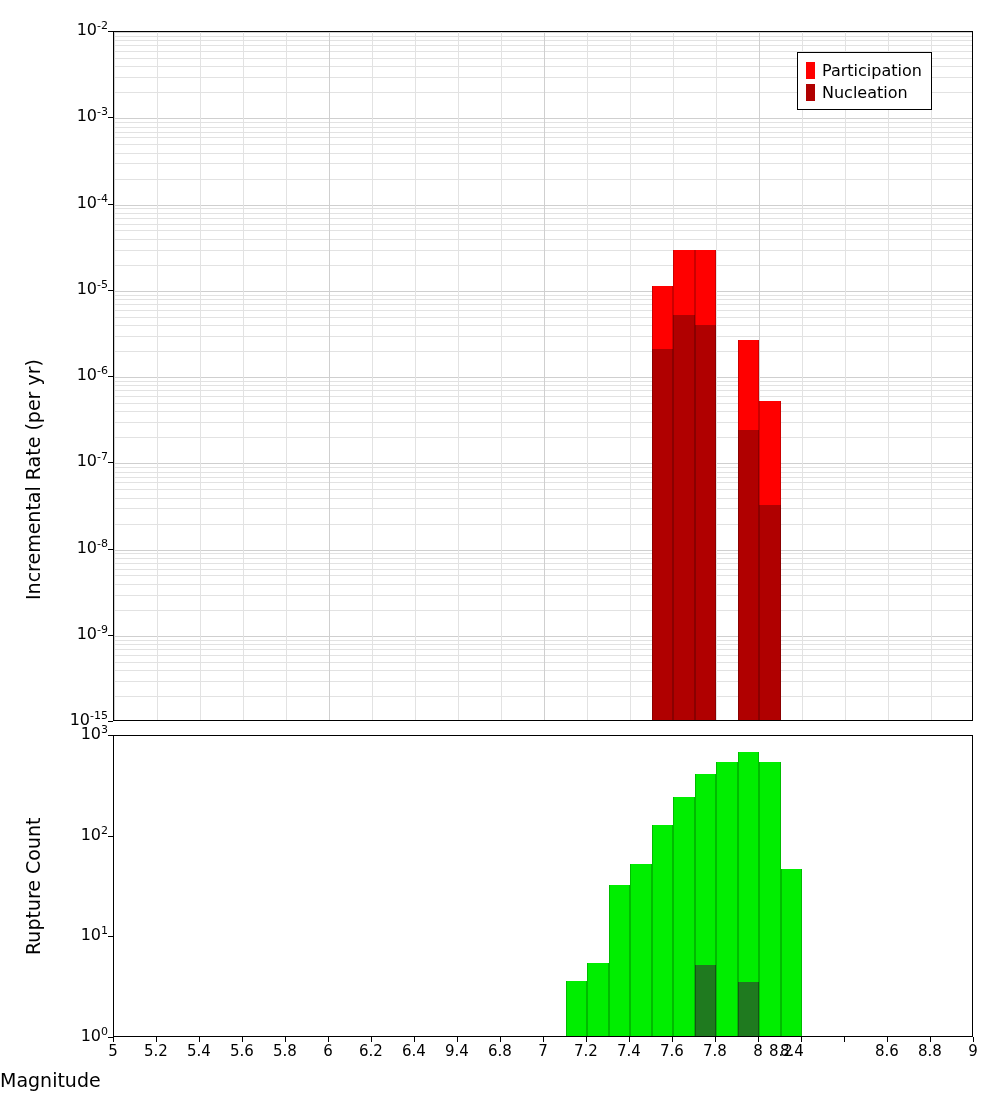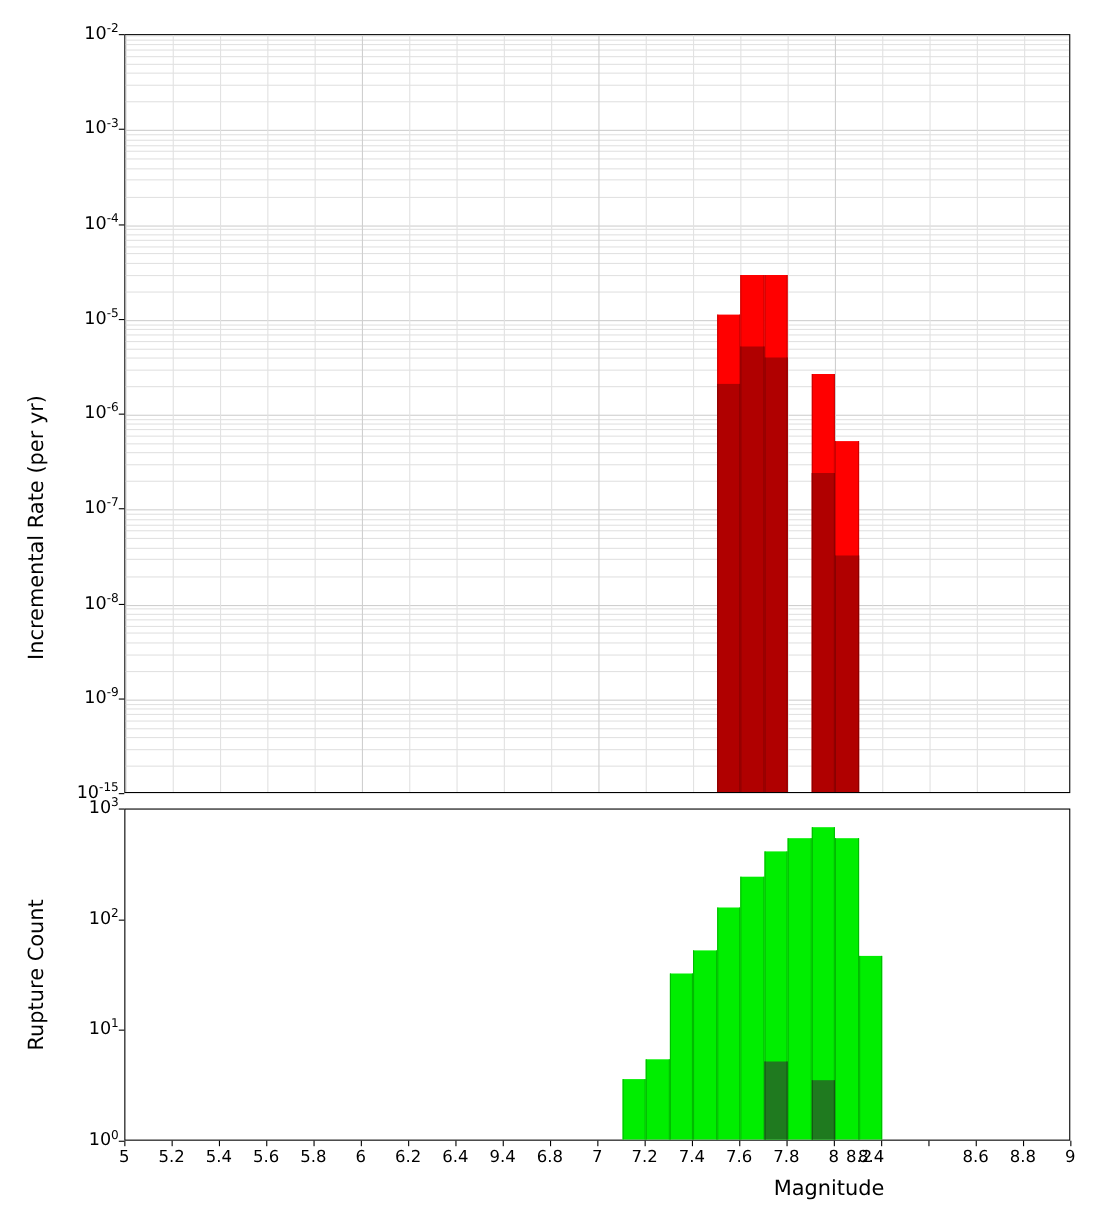--- a/index.html
+++ b/index.html
@@ -102,21 +102,21 @@
   #ylabel-bottom {
     left: 22px;
     top: 955px;
     transform: rotate(-90deg);
   }
   .xlabel {
     position: absolute;
     left: 0;
     top: 1069px;
     width: 804px;
-    text-align: right;
+    text-align: left;
     font-size: 19px;
   }
   .ytick {
     position: absolute;
     right: 0;
     width: 70px;
     text-align: right;
     font-size: 16px;
     white-space: nowrap;
   }
@@ -324,20 +324,30 @@
         <div class="ytick">10<sup>-9</sup></div>
       </div>
       <div class="tickmark-y" style="left: 108px; top: 634.75px;"></div>
       <div class="ytickwrap" style="top: 709px;">
         <div class="ytick">10<sup>-15</sup></div>
       </div>
       <div class="tickmark-y" style="left: 108px; top: 721px;"></div>
     </div>
   <div class="ylabel" id="ylabel-top">Incremental Rate (per yr)</div>
 
+  <div class="legend" id="legend-top">
+    <div class="legend-row">
+      <span class="legend-swatch" style="background:#ff0000"></span>
+      <span class="legend-text">Participation</span>
+    </div>
+    <div class="legend-row">
+      <span class="legend-swatch" style="background:#b00000"></span>
+      <span class="legend-text">Nucleation</span>
+    </div>
+  </div>
 
   <div class="plot" id="plot-bottom">
     <div class="barlayer" id="bars-bottom">
         <div class="bar avail" style="left: 387px; width: 21.5px; top: 302px; height: 0px;"></div>
         <div class="bar avail" style="left: 430px; width: 21.5px; top: 302px; height: 0px;"></div>
         <div class="bar avail" style="left: 451.5px; width: 21.5px; top: 244.801px; height: 57.199px;"></div>
         <div class="bar avail" style="left: 473px; width: 21.5px; top: 227.47px; height: 74.5298px;"></div>
         <div class="bar avail" style="left: 494.5px; width: 21.5px; top: 149.136px; height: 152.864px;"></div>
         <div class="bar avail" style="left: 516px; width: 21.5px; top: 128.423px; height: 173.577px;"></div>
         <div class="bar avail" style="left: 537.5px; width: 21.5px; top: 89.1964px; height: 212.804px;"></div>

